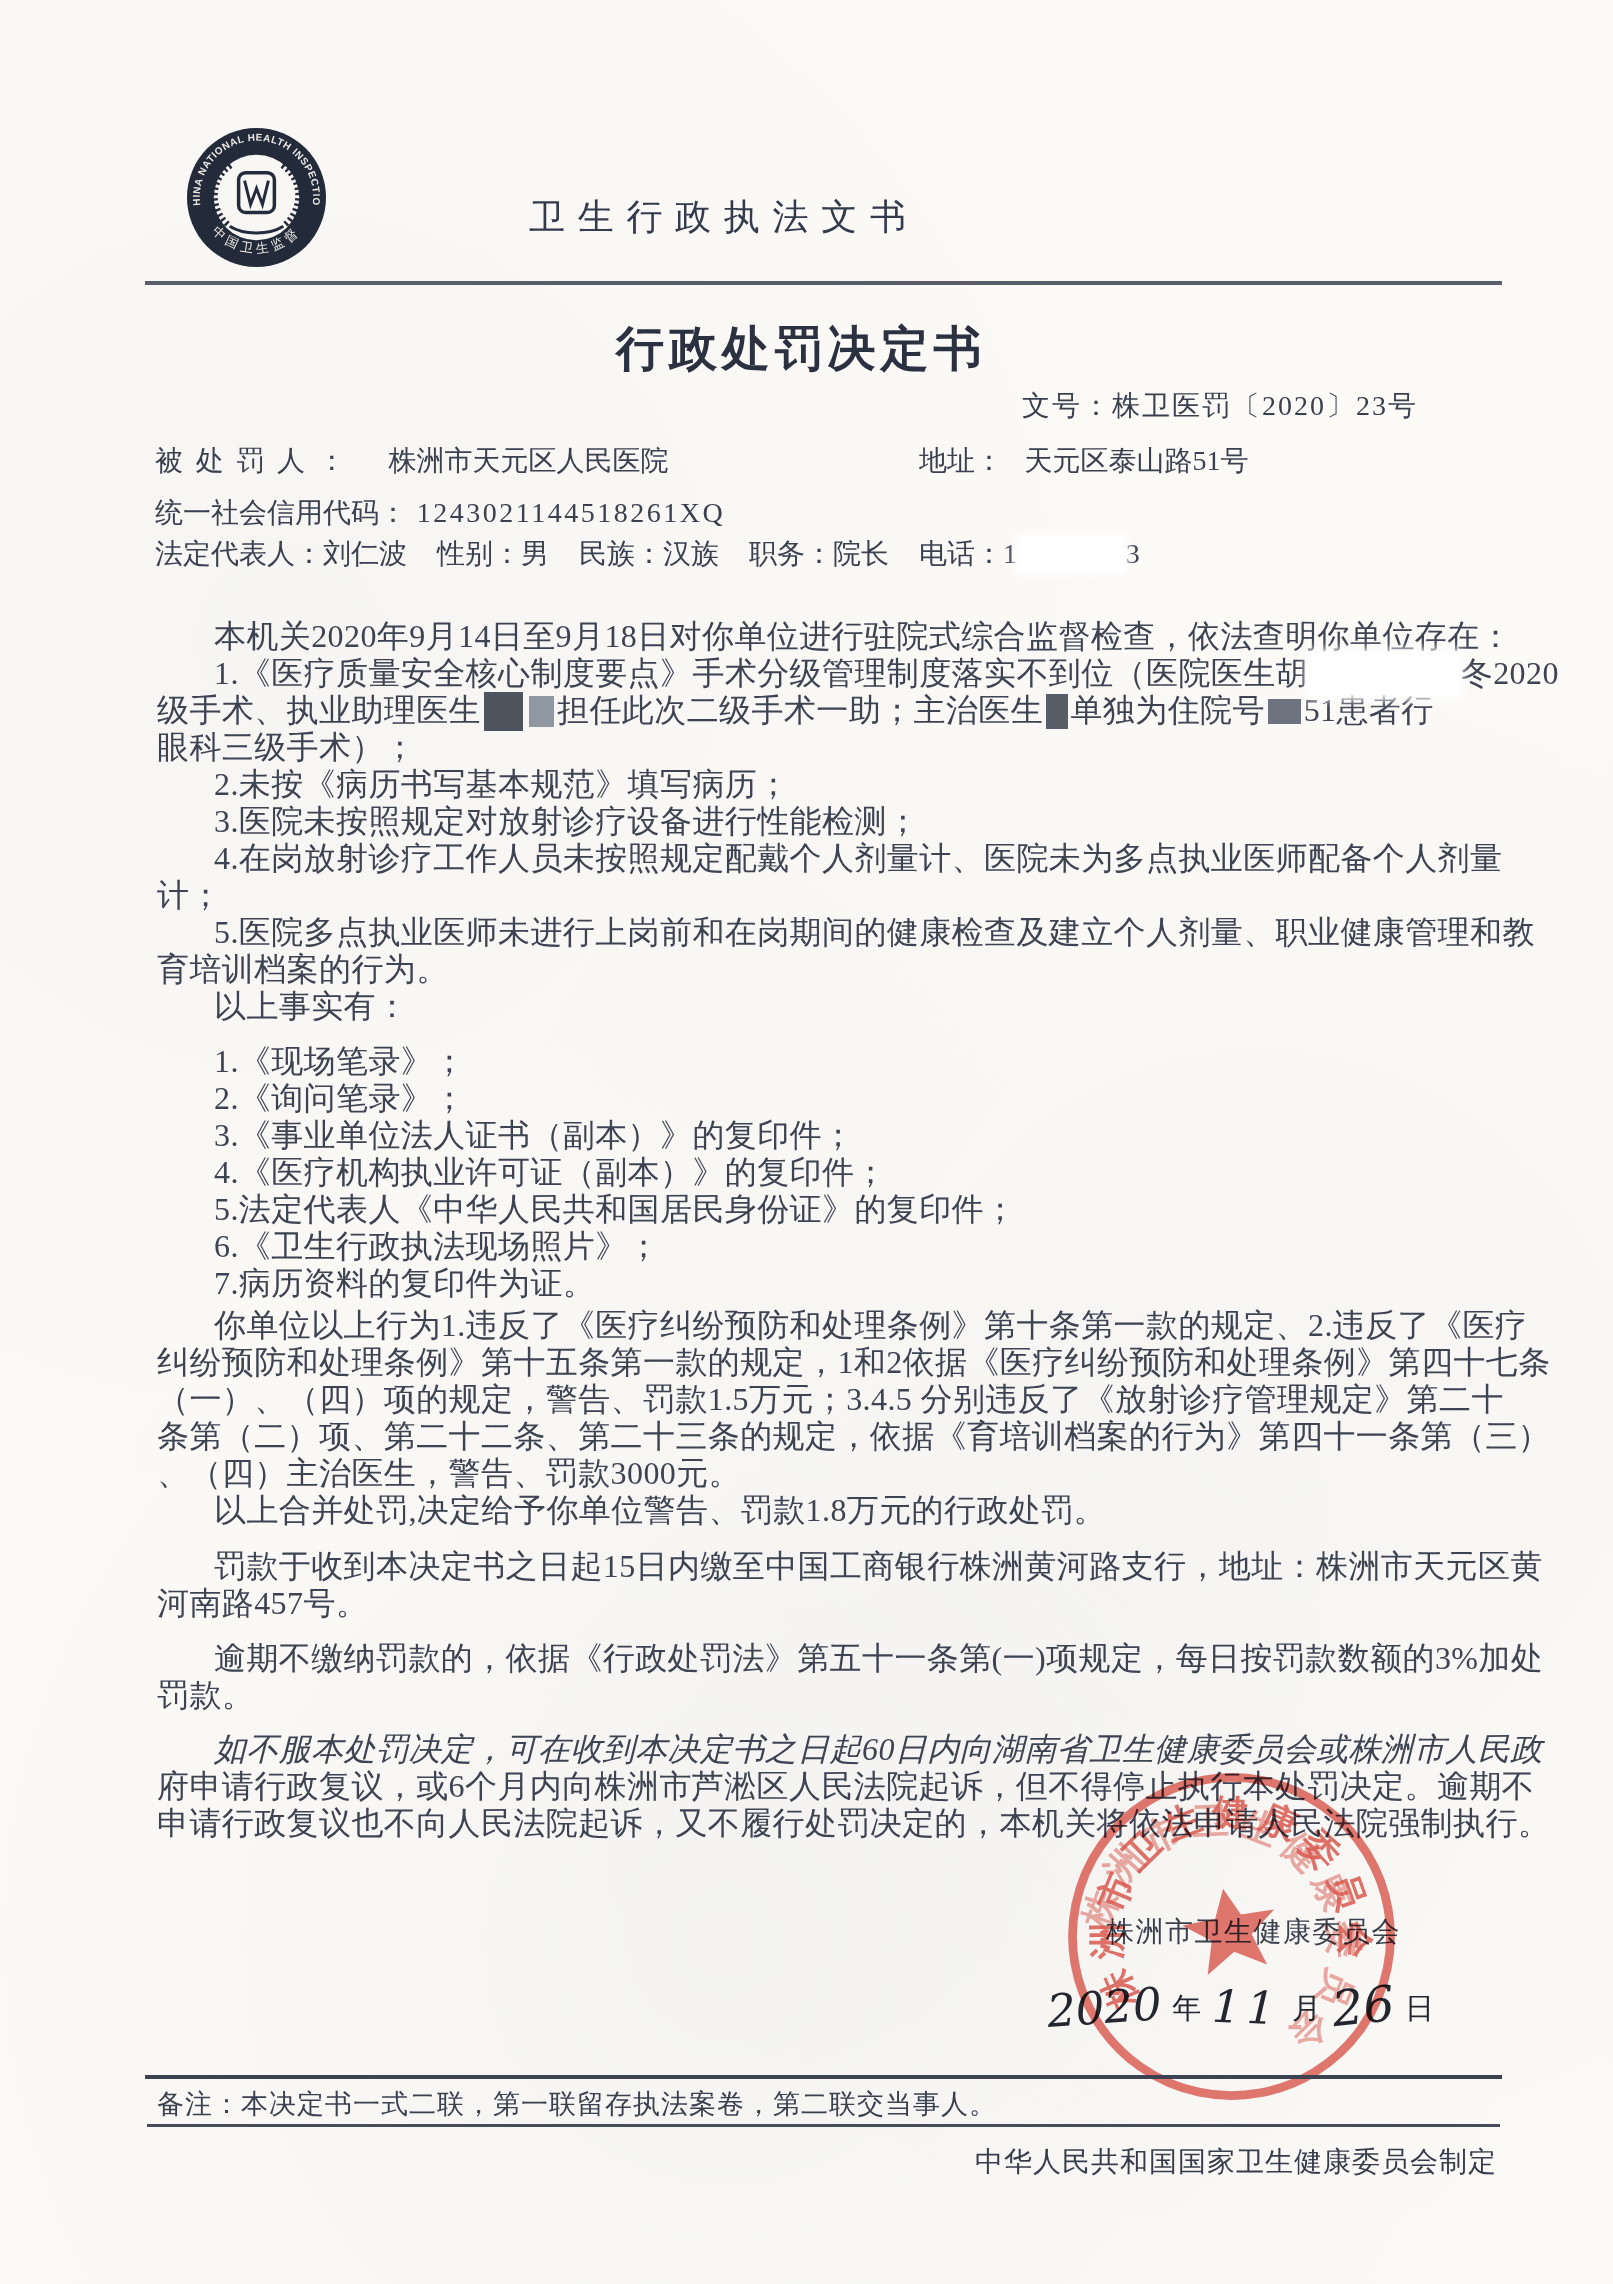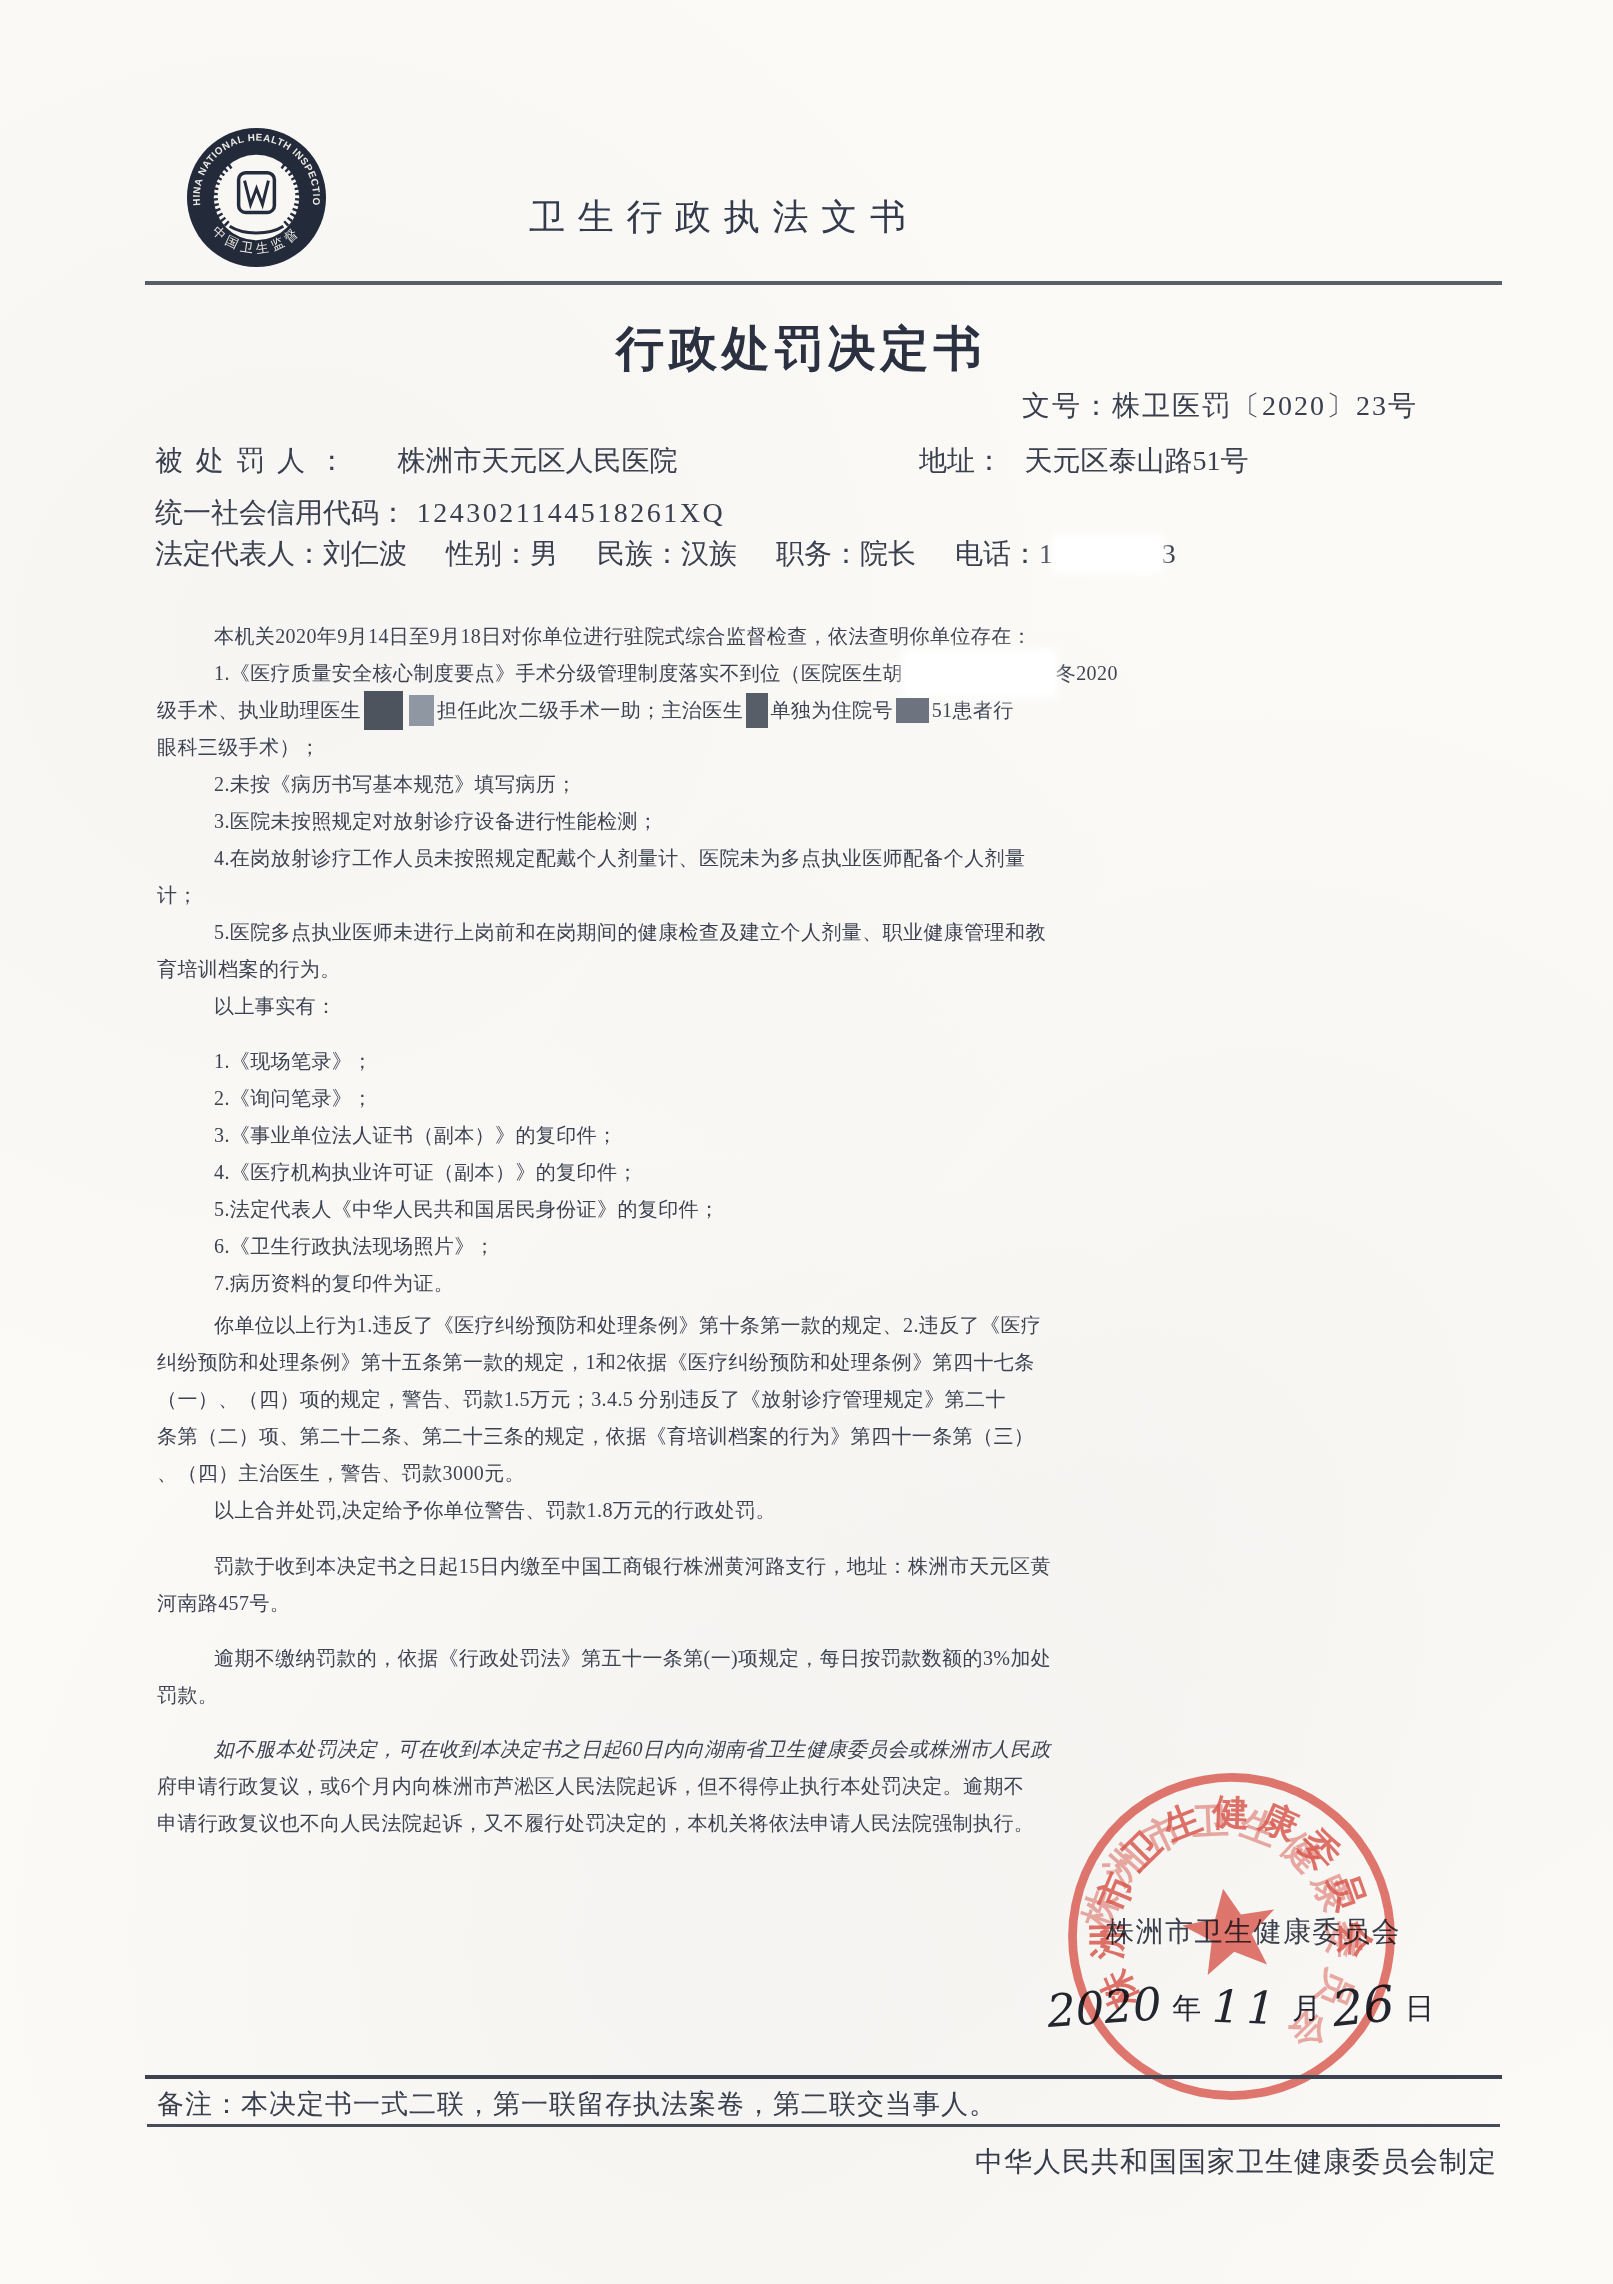--- a/index.html
+++ b/index.html
@@ -22,27 +22,27 @@
     color:#333a4c;font-weight:500;white-space:nowrap;}
   .header-rule{position:absolute;top:281px;left:145px;width:1357px;height:3.9px;
     background:#3d4250;opacity:.85;}
   .doc-title{position:absolute;top:317px;left:616px;font-size:48px;letter-spacing:4.9px;
     font-weight:700;color:#2b3140;white-space:nowrap;text-align:right;}
   .doc-number{position:absolute;top:387px;left:1022px;font-size:28px;letter-spacing:2px;
     white-space:nowrap;color:#3a3f4e;}
   
   .prow{position:absolute;font-size:28px;white-space:nowrap;color:#3b404f;}
   .lbl-sp{letter-spacing:12.7px;}
-  .gap-l{margin-left:39px;}
+  .gap-l{margin-left:30px;}
   .gap-m{margin-left:21.6px;}
   .gap-s{margin-left:9.8px;}
   .code-val{letter-spacing:2.5px;}
   
   .body-text{position:absolute;top:618px;left:157px;width:1341px;}
-  .bline{white-space:nowrap;height:37px;line-height:37px;font-size:20px;
+  .bline{white-space:nowrap;height:37px;line-height:37px;font-size:32px;
     letter-spacing:0.4px;color:#3e4352;}
   .bline.ind{padding-left:57px;}
   .redact{display:inline-block;vertical-align:middle;position:relative;top:-2px;margin:0 2.9px;}
   .redact.white{box-shadow:0 0 8.8px 4.9px rgba(255,255,255,.95);}
   
   .sig-authority{position:absolute;top:1913px;left:1106px;font-size:28px;
     letter-spacing:1.5px;color:#3a3f4c;white-space:nowrap;}
   .date-line{position:absolute;top:1978px;left:1047px;white-space:nowrap;color:#23262e;}
   .date-line span{display:inline-block;}
   .hw{font-size:45px;font-style:italic;font-weight:500;font-family:"DejaVu Serif",serif;}

